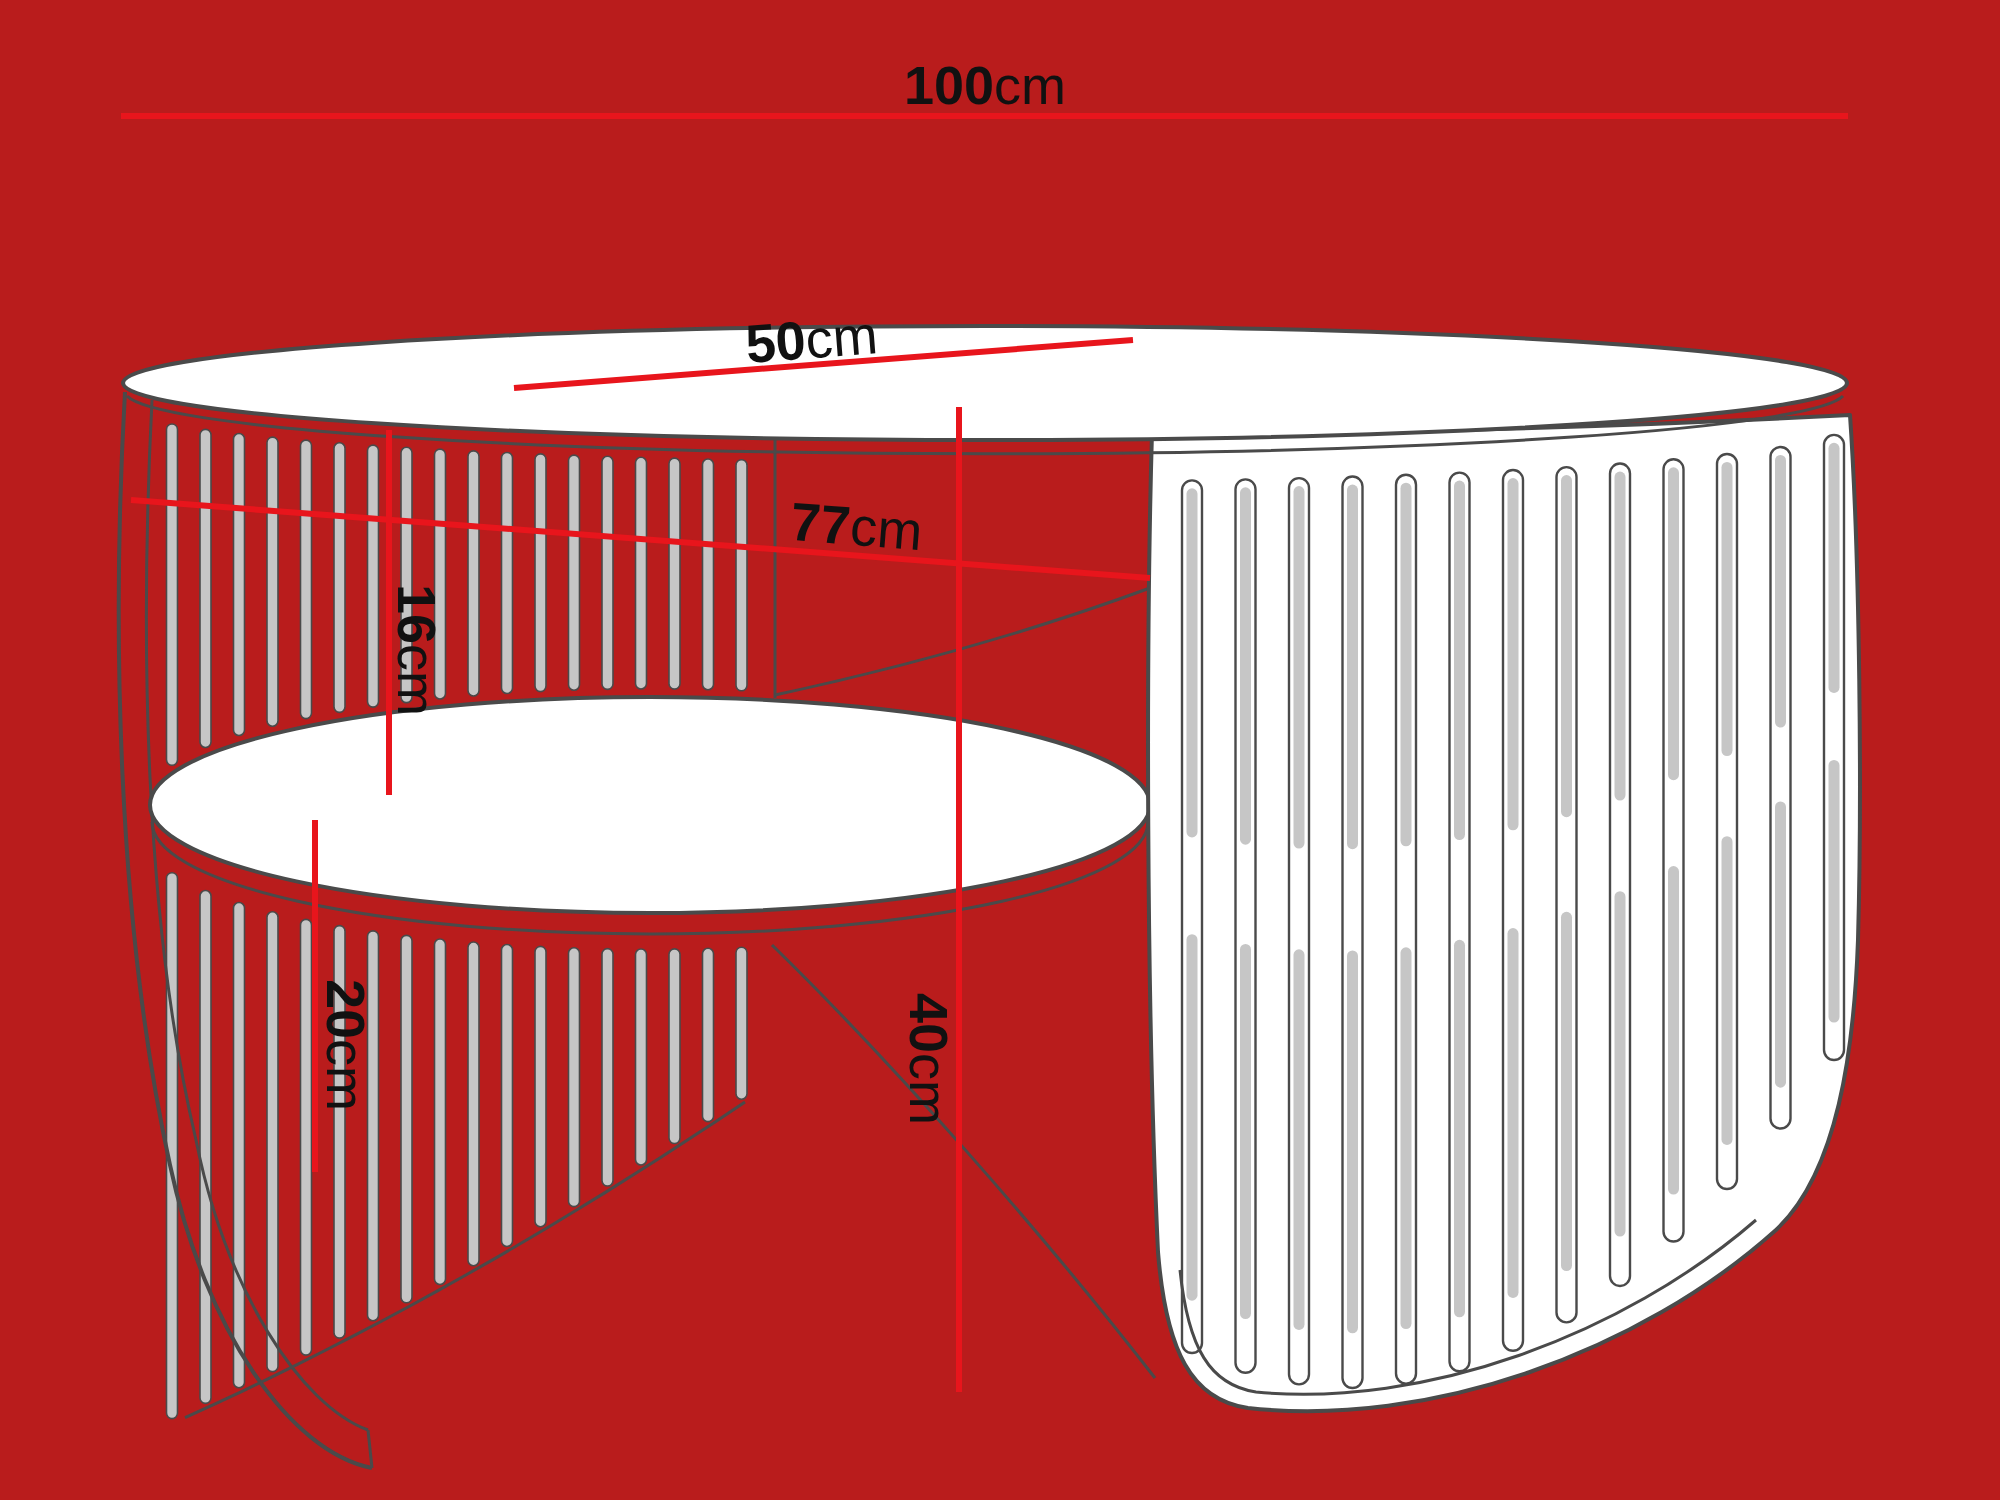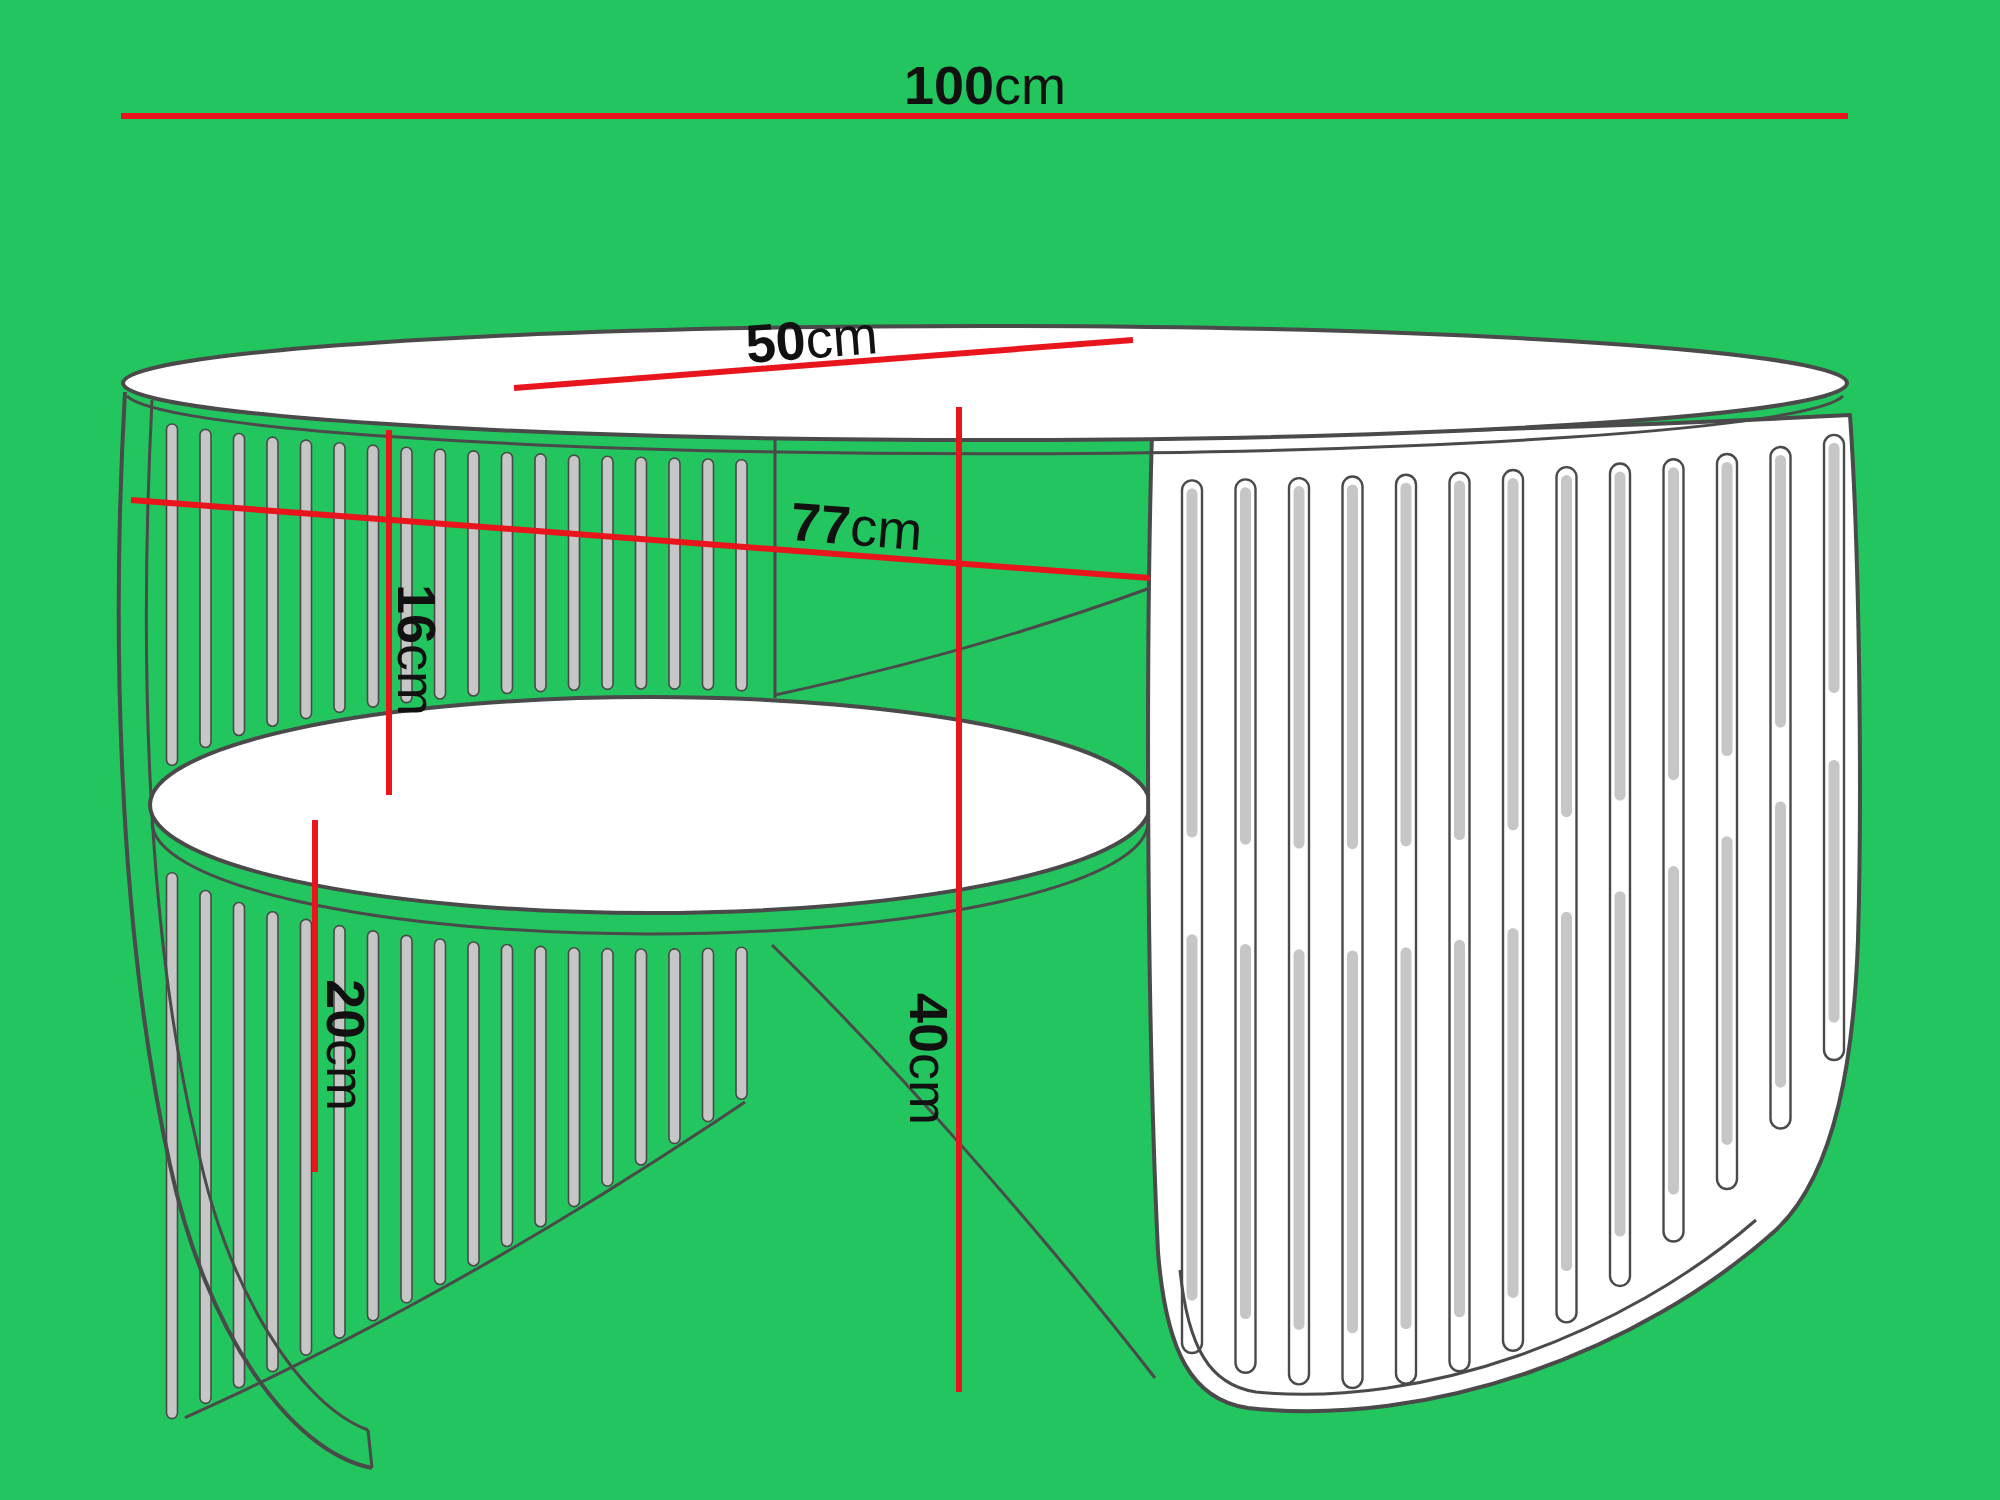--- a/index.html
+++ b/index.html
@@ -2,21 +2,21 @@
 <html style="--red: #e8151c; --ink: #4a4a4a; --slat: #c6c6c6; --text: #111111;"><head>
 <meta charset="utf-8">
 <style>
   :root{
     --red:#e8151c;
     --ink:#4a4a4a;
     --slat:#c6c6c6;
     --text:#111111;
   }
   html,body{margin:0;padding:0;background:#ffffff;width:2000px;height:1500px;overflow:hidden;}
-  .stage{width:2000px;height:1500px;background:#22c55e;position:relative;}
+  .stage{width:2000px;height:1500px;background:#b91c1c;position:relative;}
   svg{display:block;}
   .art{fill:none;stroke:var(--ink);stroke-width:4;stroke-linejoin:round;}
   .art-thin{fill:none;stroke:var(--ink);stroke-width:3;stroke-linejoin:round;}
   .fill-white{fill:#ffffff;}
   .slat-o{fill:#ffffff;stroke:var(--ink);stroke-width:2.4;}
   .slat-s{fill:var(--slat);stroke:none;}
   .slat-left{fill:var(--slat);stroke:var(--ink);stroke-width:1.6;}
   .dim{stroke:var(--red);stroke-width:6;fill:none;stroke-linecap:butt;}
   .dim-label{font-family:"Liberation Sans",sans-serif;font-size:54px;fill:var(--text);}
   .dim-label .num{font-weight:700;}

